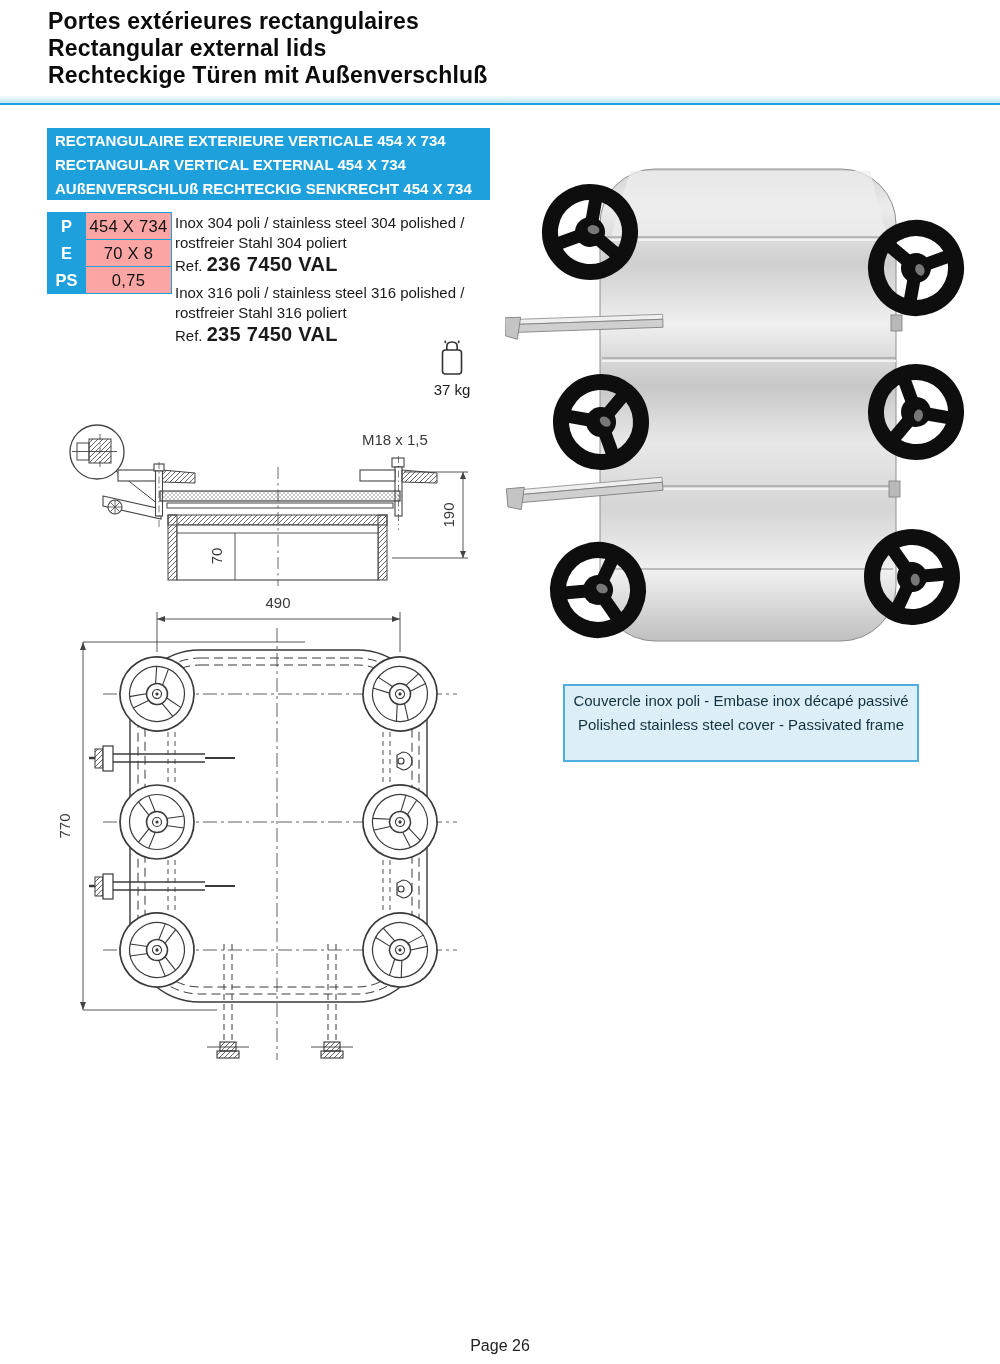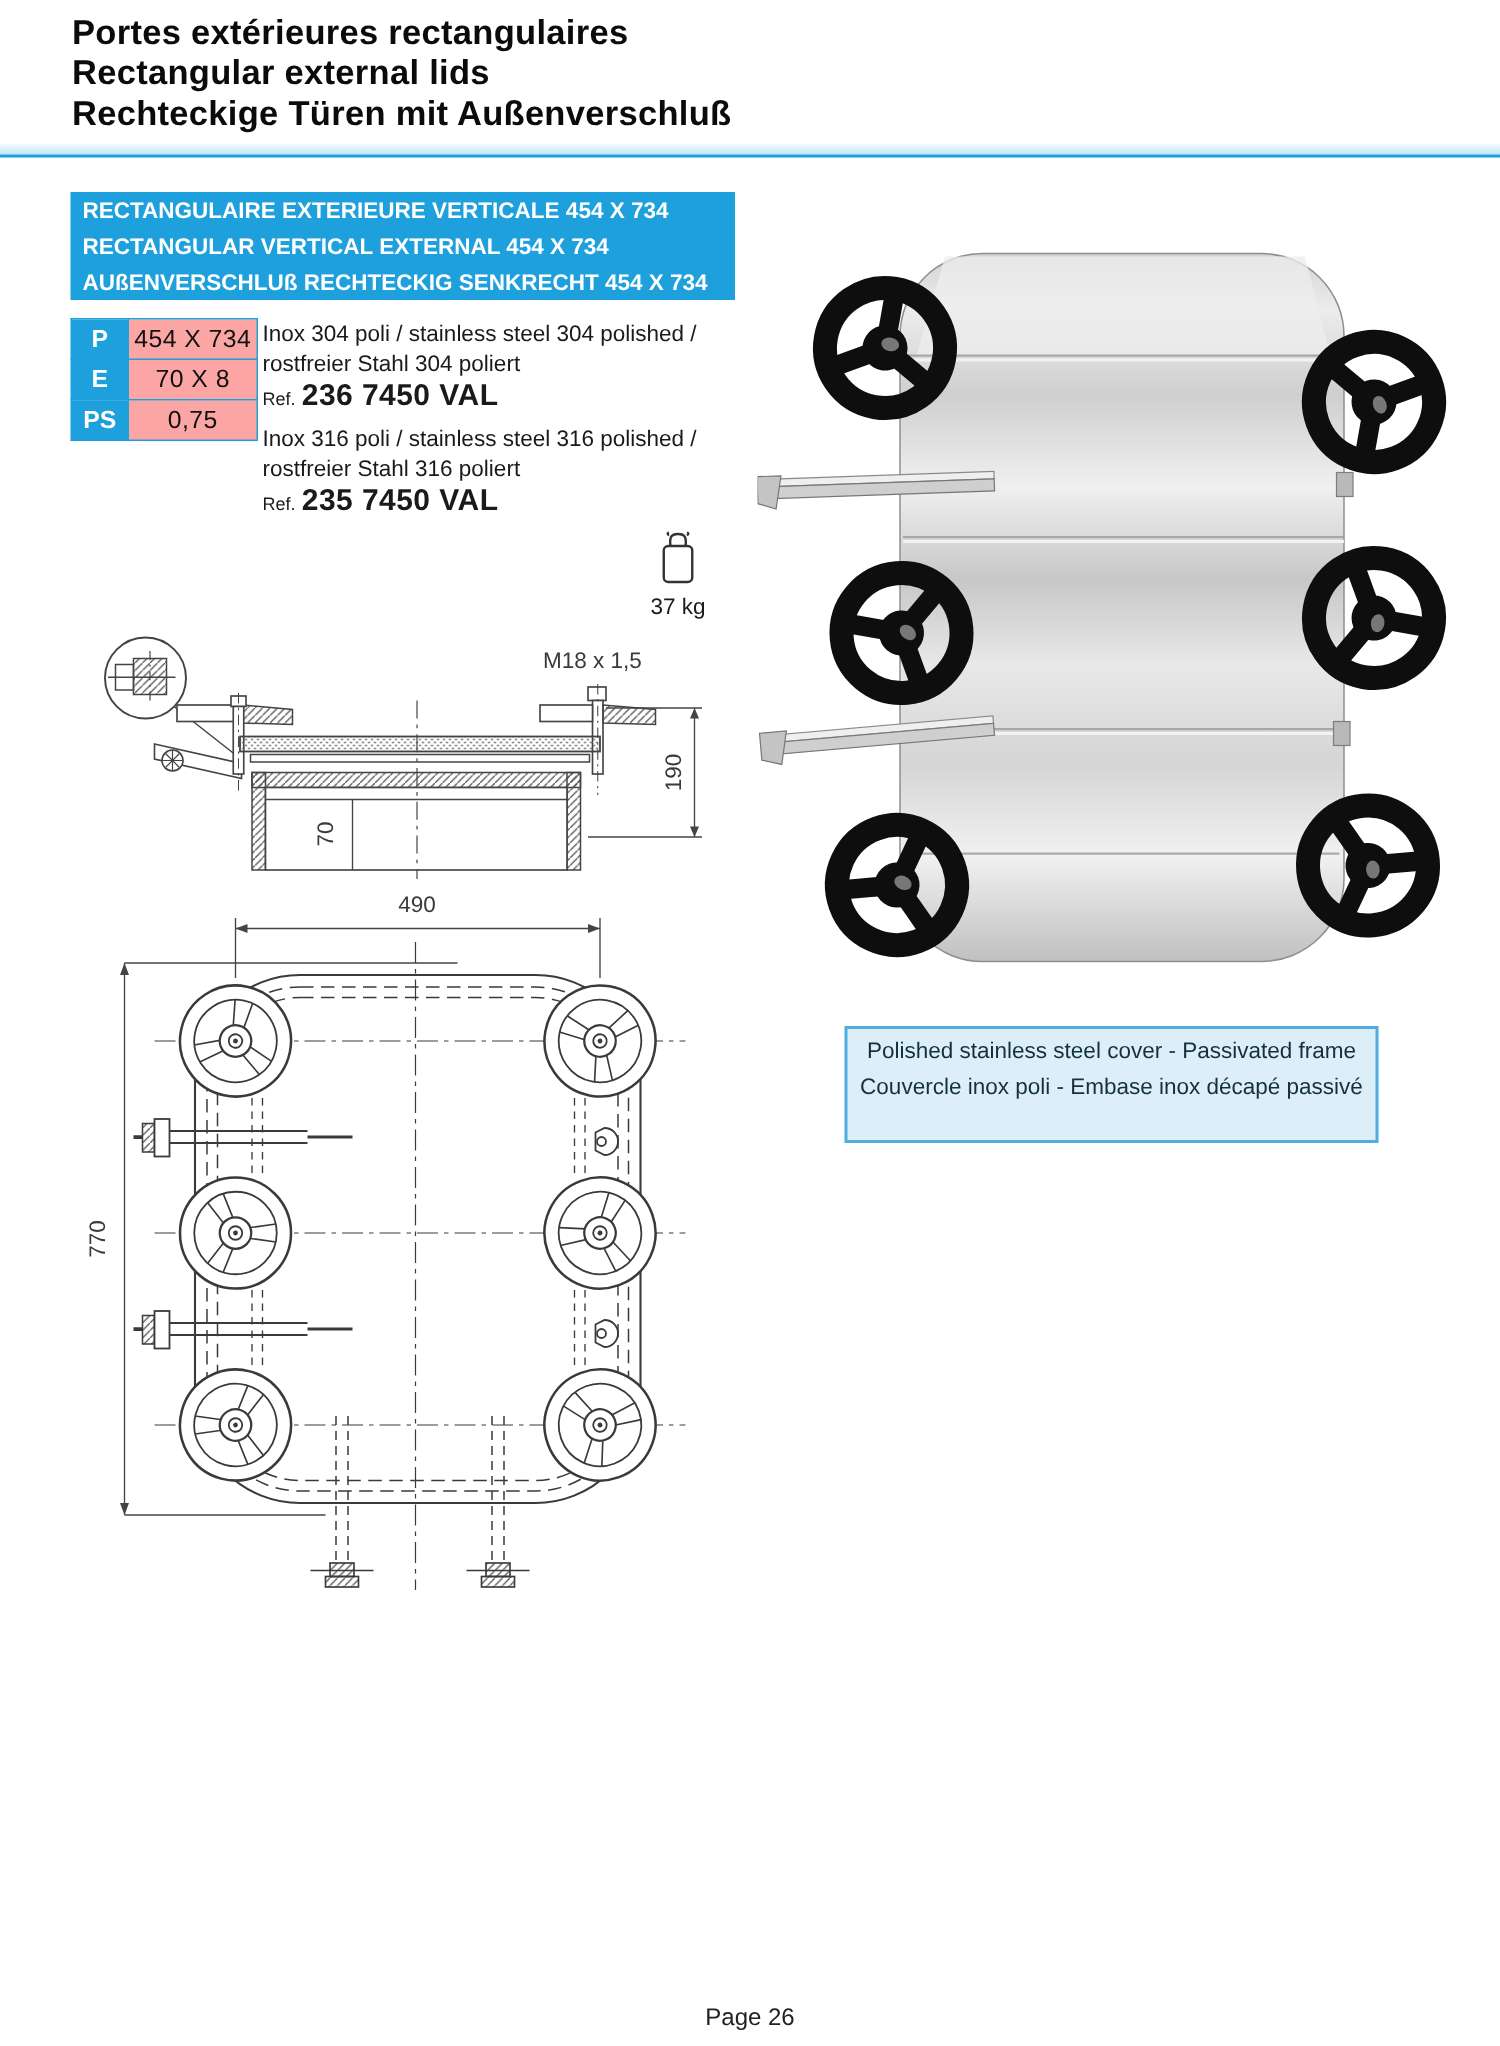--- a/index.html
+++ b/index.html
@@ -25,25 +25,25 @@
   .spec-table { left:47px; top:212px; border-collapse:collapse; }
   .spec-table td { border:1.8px solid #1EA0DC; height:27px; text-align:center;
                    vertical-align:middle; font-size:16.5px; }
   .spec-table td.lbl { background:#1EA0DC; color:#fff; font-weight:bold; width:38px; }
   .spec-table td.val { background:#fca5a5; color:#111; width:86px; letter-spacing:.3px; }
 
   
   .variant { left:175px; width:300px; font-size:15px; line-height:19.5px; color:#1a1a1a; }
   .v1 { top:213px; } .v2 { top:283px; }
   .ref-row { margin-top:3px; }
-  .ref-label { font-size:12px; }
+  .ref-label { font-size:15px; }
   .ref-number { font-size:20px; font-weight:bold; letter-spacing:.3px; }
 
   
-  .weight-box { left:424px; top:354px; width:56px; text-align:center; }
+  .weight-box { left:424px; top:340px; width:56px; text-align:center; }
   .weight-label { font-size:15px; margin-top:1px; color:#1a1a1a; }
 
   
   .side-view { left:55px; top:412px; }
   .top-view  { left:55px; top:592px; }
   svg text.dim { font-family:"Liberation Sans", sans-serif; font-size:15px; fill:#3a3a3a; }
 
   
   .photo { left:505px; top:145px; }
 
@@ -369,21 +369,21 @@
       <use href="#phw" transform="translate(85,87) rotate(10)"></use>
       <use href="#phw" transform="translate(411,123) rotate(70)"></use>
       <use href="#phw" transform="translate(96,277) rotate(40)"></use>
       <use href="#phw" transform="translate(411,267) rotate(100)"></use>
       <use href="#phw" transform="translate(93,445) rotate(25)"></use>
       <use href="#phw" transform="translate(407,432) rotate(85)"></use>
     </svg>
   </div>
 
   <div class="abs caption-box">
+    <div>Couvercle inox poli - Embase inox décapé passivé</div>
     <div>Polished stainless steel cover - Passivated frame</div>
-    <div>Couvercle inox poli - Embase inox décapé passivé</div>
   </div>
 
   <div class="abs footer">
     <span>Page 26</span>
   </div>
 
 </div>
 
 </body></html>

